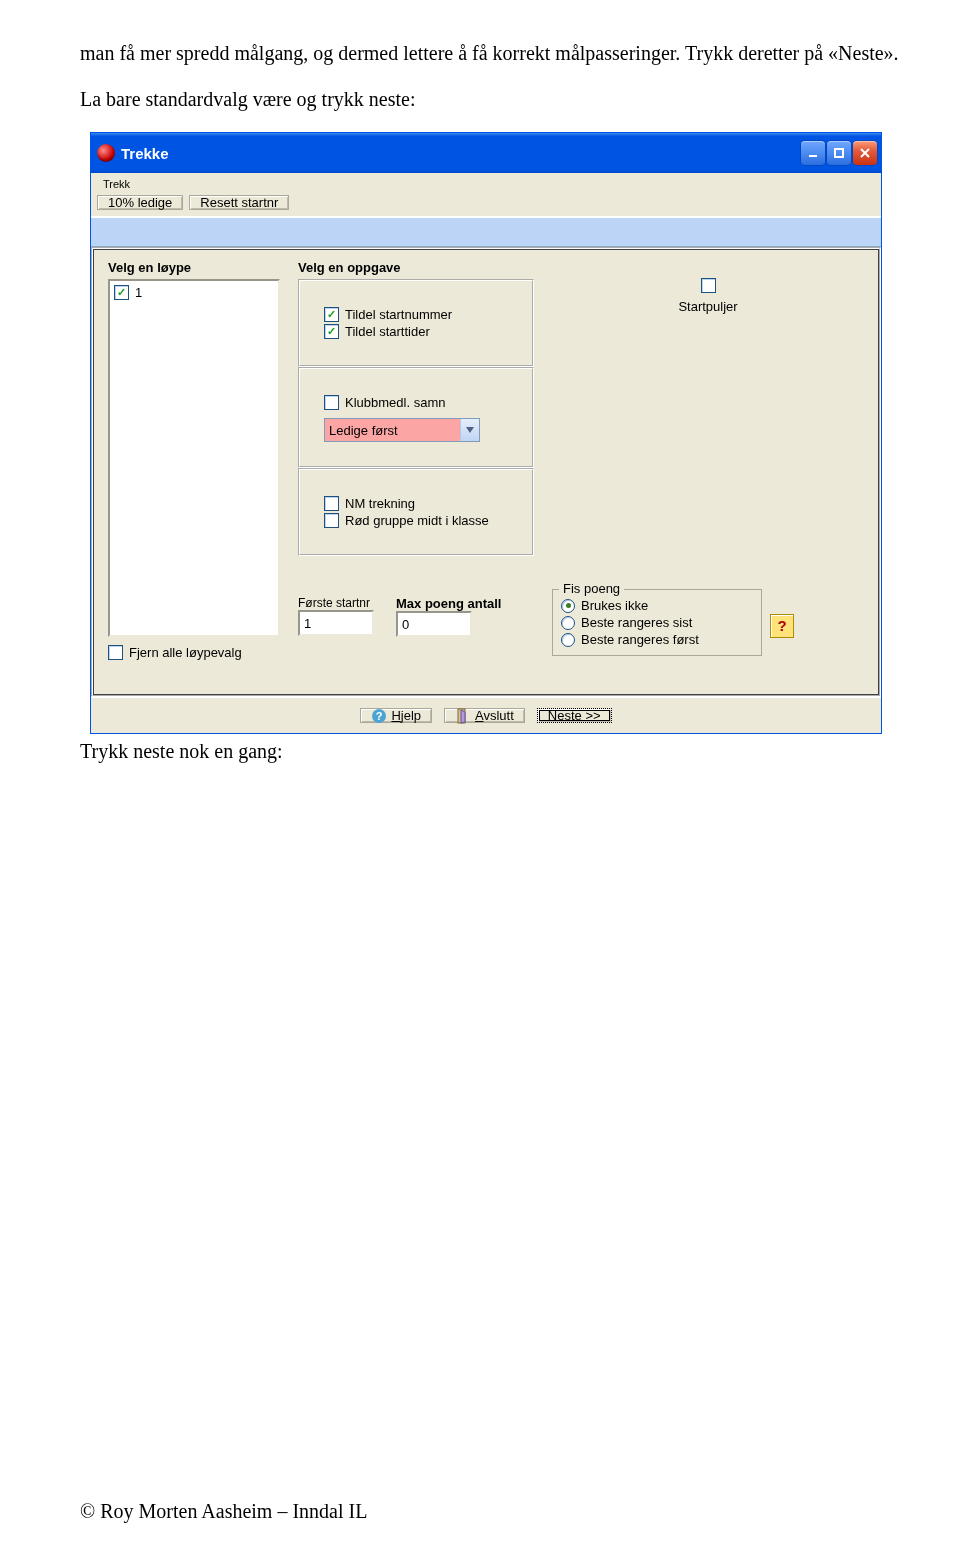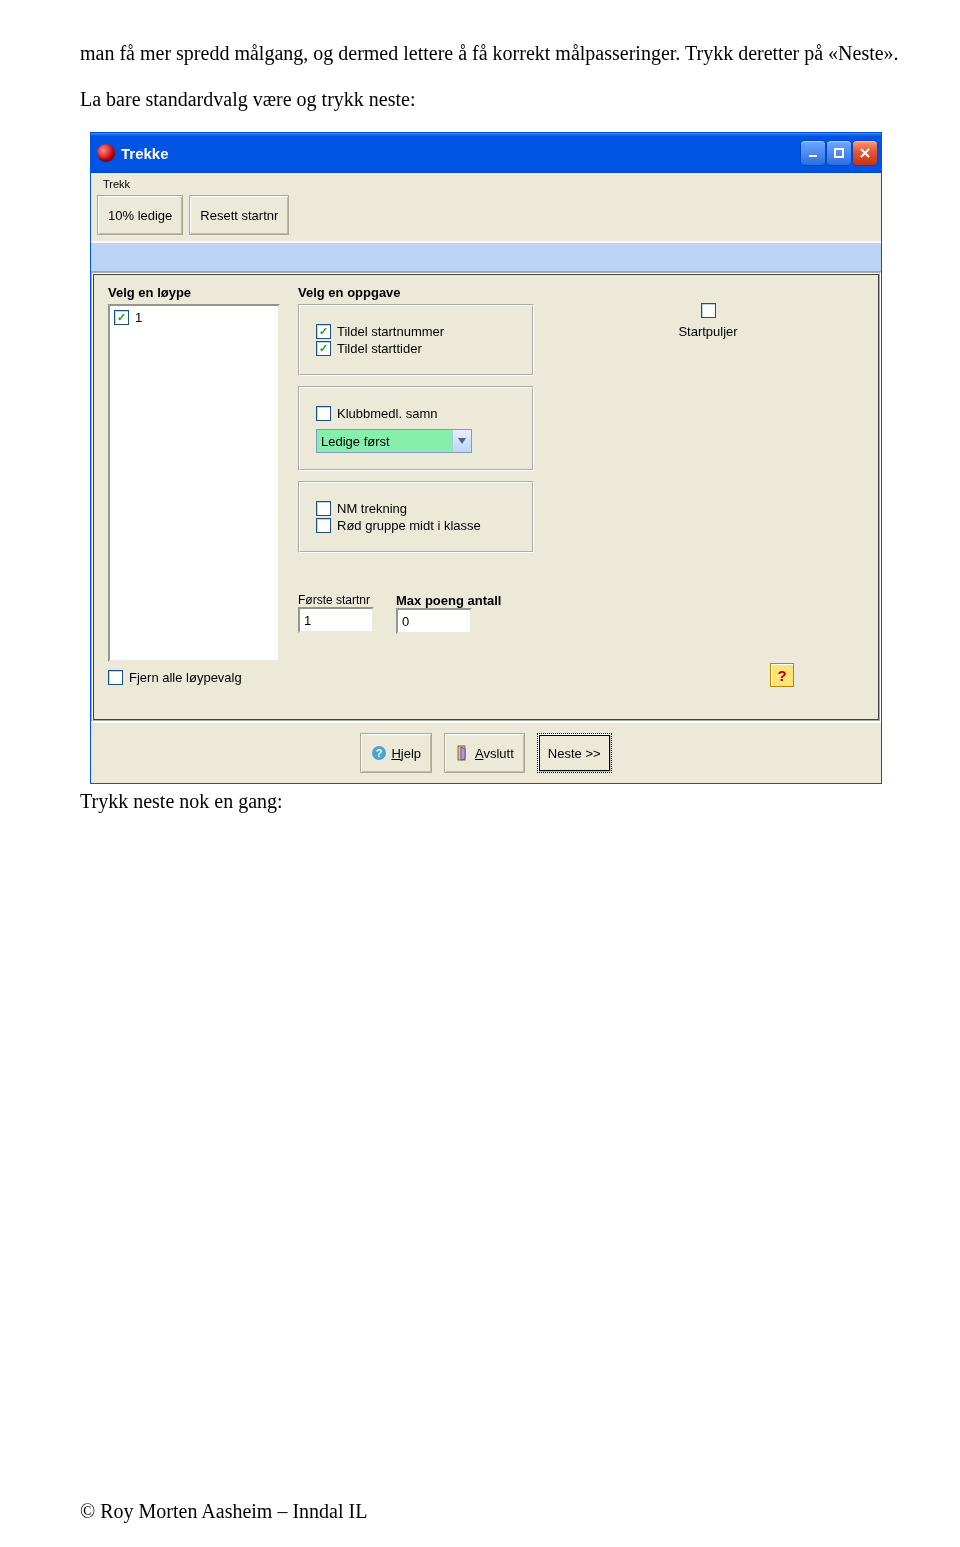--- a/index.html
+++ b/index.html
@@ -70,21 +70,21 @@
   }
   .menubar span { padding: 2px 6px; display: inline-block; }
   .toolbar-row { padding: 3px 6px 6px 6px; display: flex; gap: 6px; }
   .xp-btn {
     background: #ece9d8;
     border: 1px solid #aca899;
     box-shadow: inset 1px 1px 0 #fff, inset -1px -1px 0 #c0bba8;
     padding: 2px 10px;
     font-size: 13px;
     font-family: Tahoma, sans-serif;
-    height: 40px;
+    height: 15px;
     display: inline-flex;
     align-items: center;
     gap: 4px;
     white-space: nowrap;
   }
   .band {
     height: 28px;
     background: #bcd4f6;
     border-top: 2px solid #fff;
     border-bottom: 1px solid #91a7c6;
@@ -135,26 +135,25 @@
     box-shadow: inset 1px 1px 0 #bcd2ee;
     display: inline-flex; align-items: center; justify-content: center;
     flex: 0 0 auto;
   }
   .radio.on::after {
     content: ""; width: 5px; height: 5px; border-radius: 50%;
     background: #3b7e22;
   }
   .mid-box {
     border: 2px groove #fff;
-    padding: 16px;
-    margin-bottom: 10px;
+    padding: 24px;
     position: relative;
   }
   .combo {
-    display: flex; border: 1px solid #7f9db9; background: #86efac;
+    display: flex; border: 1px solid #7f9db9; background: #fca5a5;
     width: 154px; height: 22px; align-items: center;
     margin-top: 8px;
   }
   .combo .txt { flex: 1; padding: 0 4px; font-size: 13px; }
   .combo .arrow {
     width: 18px; height: 100%;
     background: linear-gradient(to bottom, #e6eefc, #c0d4f3);
     border-left: 1px solid #b3c8e8;
     display: flex; align-items: center; justify-content: center;
   }
@@ -327,20 +326,35 @@
 
             <div class="col-right">
               <div class="check-row" style="margin-top:18px;flex-direction:column;">
                 <span class="checkbox"></span>
                 <span>Startpuljer</span>
               </div>
 
               <div style="position:absolute; bottom:0; left:0; right:0;">
                 <div style="display:flex; align-items:center; gap:8px;">
                   <div style="flex:0 0 210px;">
+                    <div class="fieldset">
+                      <span class="legend">Fis poeng</span>
+                      <div class="check-row">
+                          <span class="radio on"></span>
+                          <span>Brukes ikke</span>
+                        </div>
+                      <div class="check-row">
+                          <span class="radio"></span>
+                          <span>Beste rangeres sist</span>
+                        </div>
+                      <div class="check-row">
+                          <span class="radio"></span>
+                          <span>Beste rangeres først</span>
+                        </div>
+                    </div>
                   </div>
                   <div class="help-sq">?</div>
                 </div>
               </div>
             </div>
 
           </div>
         </div>
       </div>
 

